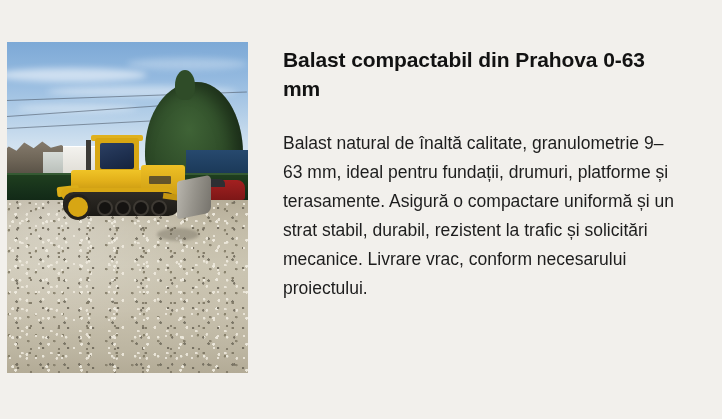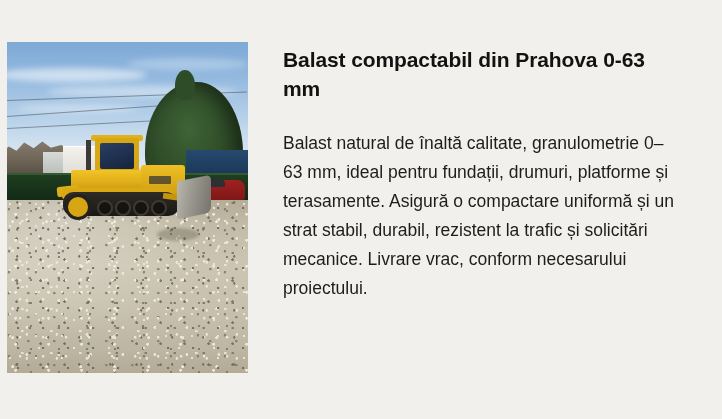--- a/index.html
+++ b/index.html
@@ -387,16 +387,16 @@
         <div class="dz-wheel" style="left:100px"></div>
         <div class="dz-blade-arm"></div>
         <div class="dz-blade"></div>
       </div>
 
     </div>
   </div>
 
   <div class="text-col">
     <h1 class="product-title">Balast compactabil din Prahova 0-63 mm</h1>
-    <p class="product-description">Balast natural de înaltă calitate, granulometrie 0–63 mm, ideal pentru fundații, drumuri, platforme și terasamente. Asigură o compactare uniformă și un strat stabil, durabil, rezistent la trafic și solicitări mecanice. Livrare vrac, conform necesarului proiectului.</p>
+    <p class="product-description">Balast natural de înaltă calitate, granulometrie 9–63 mm, ideal pentru fundații, drumuri, platforme și terasamente. Asigură o compactare uniformă și un strat stabil, durabil, rezistent la trafic și solicitări mecanice. Livrare vrac, conform necesarului proiectului.</p>
   </div>
 
 </div>
 
 </body></html>

